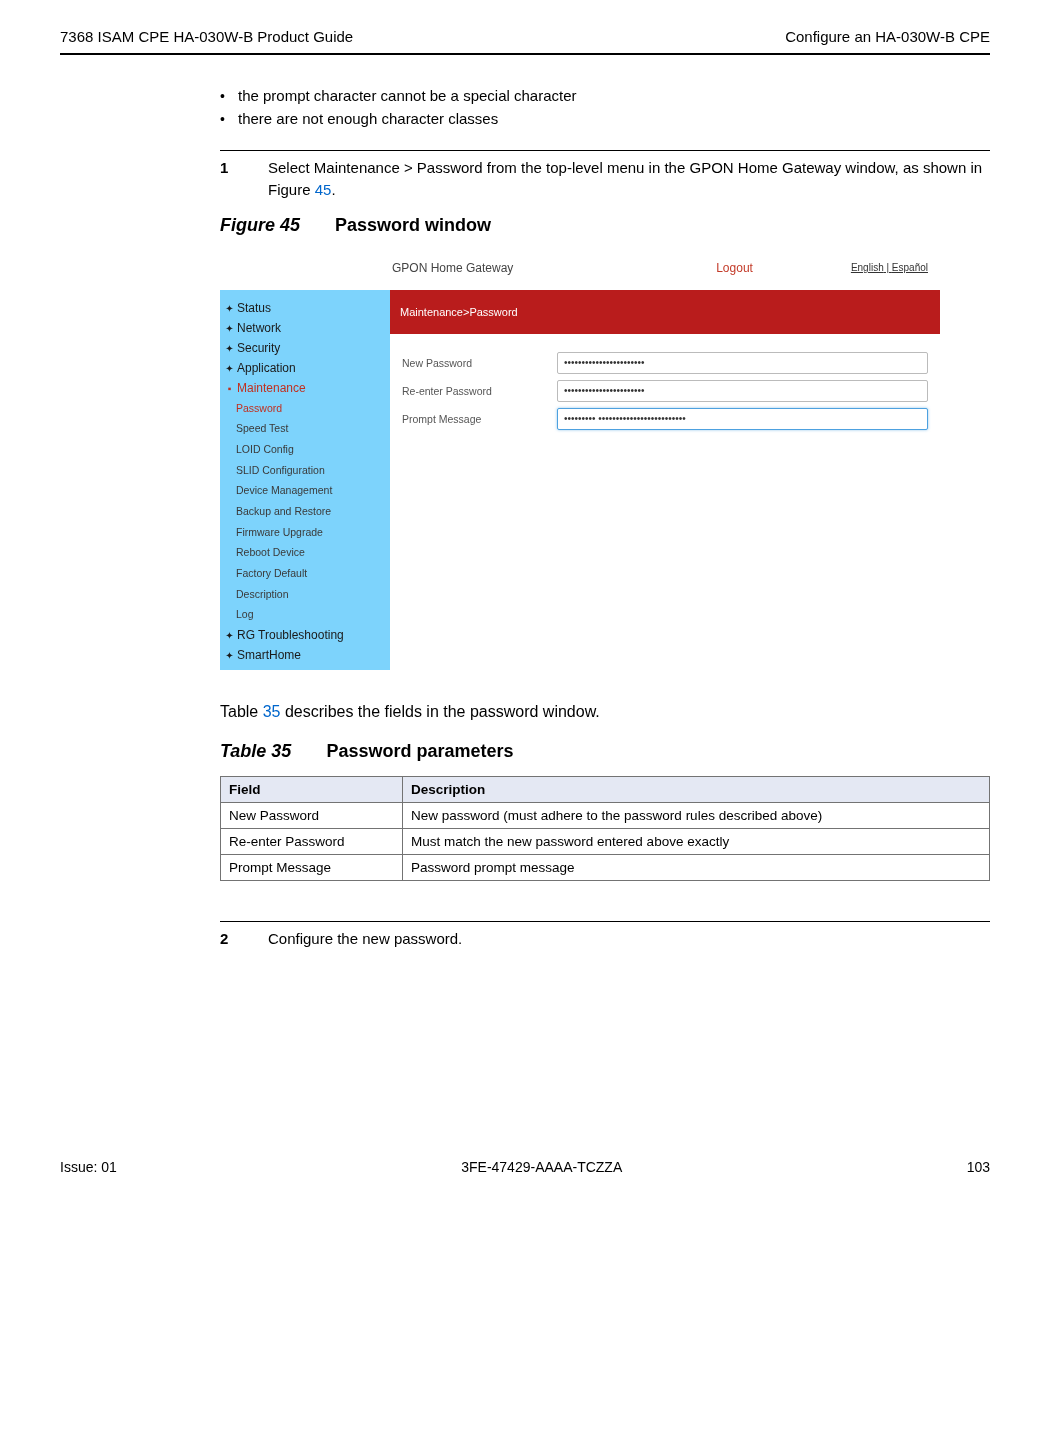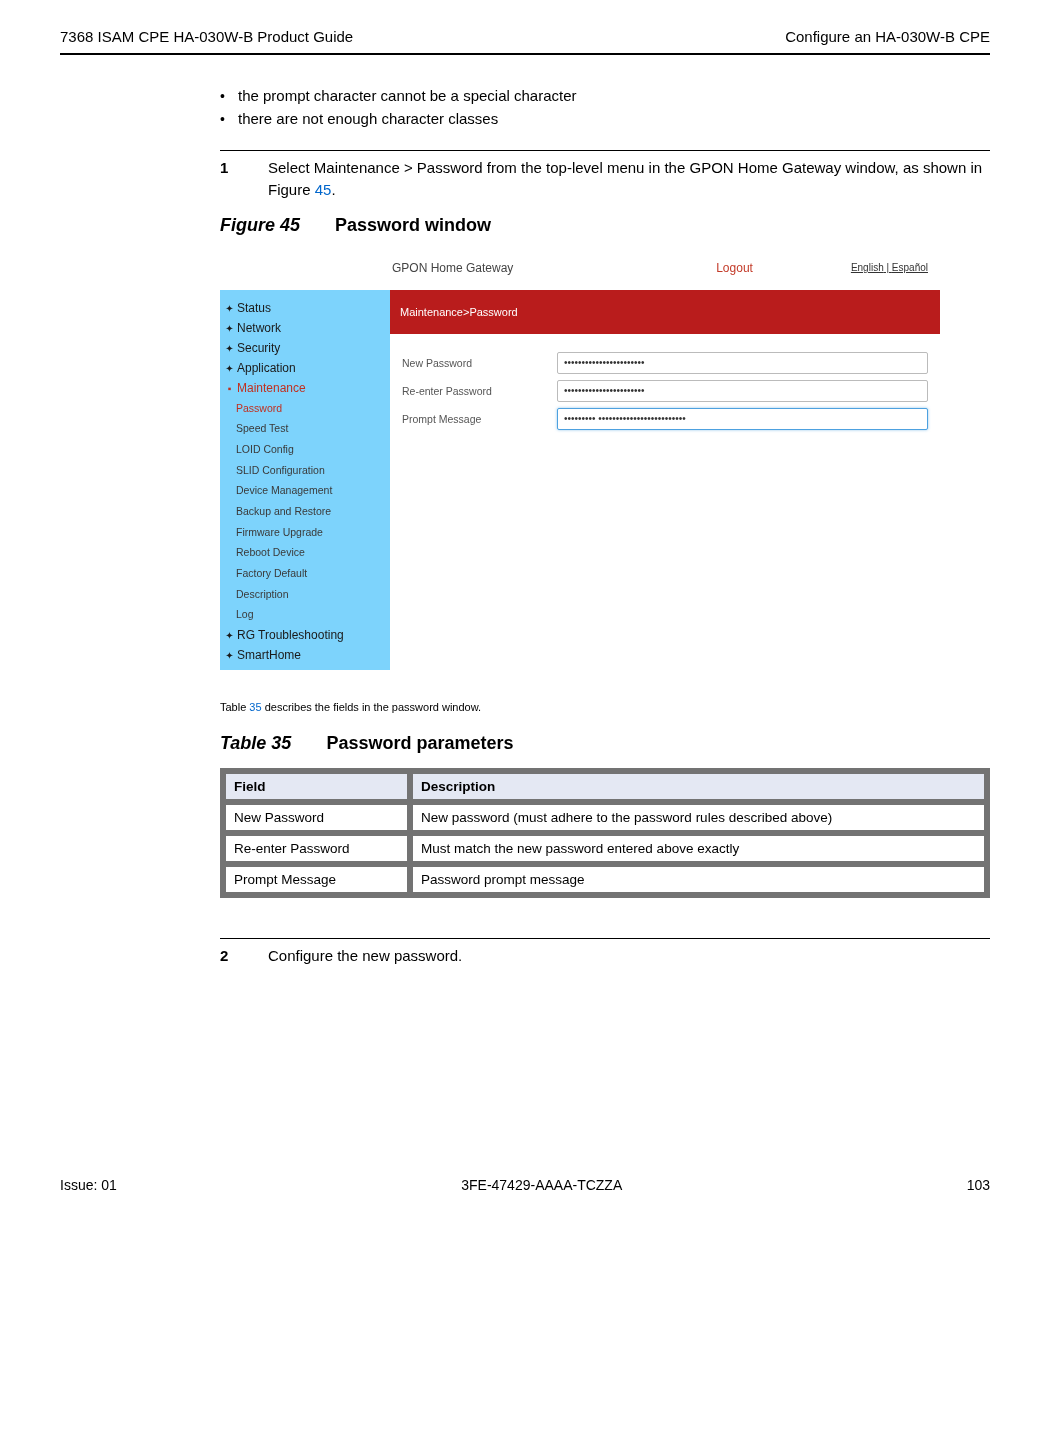--- a/index.html
+++ b/index.html
@@ -209,34 +209,34 @@
   .tbl-title .label {
     font-style: italic;
     margin-right: 30px;
   }
   table.params {
     border-collapse: collapse;
     width: 100%;
     font-size: 13.5px;
   }
   table.params th, table.params td {
-    border: 6px solid #737373;
+    border: 1px solid #737373;
     padding: 5px 8px;
     text-align: left;
     vertical-align: top;
   }
   table.params thead th {
     background: #e4e8f3;
     font-weight: bold;
   }
   table.params td.field {
     width: 165px;
   }
   .para {
-    font-size: 11px;
+    font-size: 16px;
     line-height: 1.45;
     margin: 30px 0 14px 0;
   }
   
   .footer {
     display: flex;
     justify-content: space-between;
     font-size: 14px;
     margin-top: 210px;
     gap: 22px;

